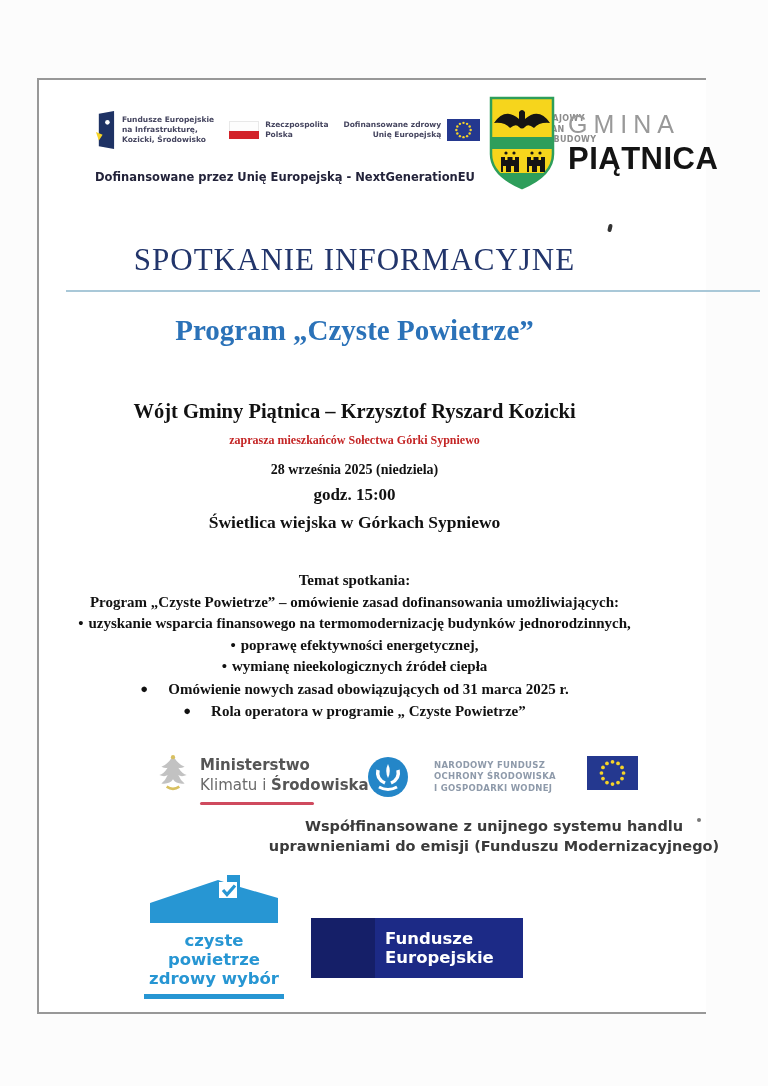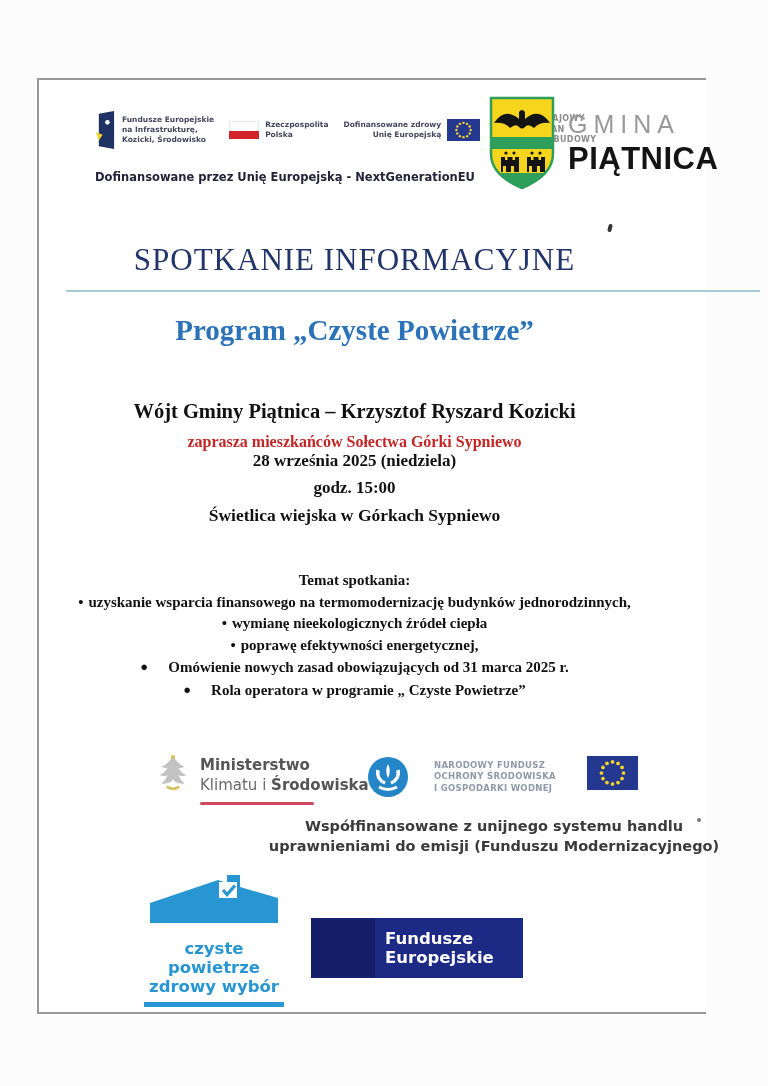--- a/index.html
+++ b/index.html
@@ -41,22 +41,22 @@
   
   .title{position:absolute;left:0;right:36px;top:162px;text-align:center;
          font-family:"Liberation Serif",serif;font-size:31px;font-weight:400;color:var(--title-navy);letter-spacing:1px;}
   .rule{position:absolute;left:27px;top:210px;width:694px;height:2px;background:var(--rule-blue);}
   .subtitle{position:absolute;left:0;right:36px;top:234px;text-align:center;
             font-family:"Liberation Serif",serif;font-size:29px;font-weight:700;color:var(--subtitle-blue);}
 
   
   .invite{position:absolute;left:0;right:36px;top:320px;text-align:center;color:#111;}
   .invite .host{font-size:20.5px;font-weight:700;margin-bottom:10px;}
-  .invite .invites{font-size:16px;font-weight:700;color:var(--accent-red);margin-bottom:0;}
-  .invite .date{font-size:17px;font-weight:700;margin-bottom:7px;}
+  .invite .invites{font-size:12px;font-weight:700;color:var(--accent-red);margin-bottom:14px;}
+  .invite .date{font-size:14px;font-weight:700;margin-bottom:7px;}
   .invite .time{font-size:17px;font-weight:700;margin-bottom:7px;}
   .invite .place{font-size:17.5px;font-weight:700;}
 
   
   .agenda{position:absolute;left:0;right:36px;top:490px;text-align:center;color:#111;
           font-size:15px;font-weight:700;line-height:21.5px;}
   .agenda .dot{display:inline-block;margin-right:5px;}
   .agenda .li.spaced .dot{margin-right:20px;font-size:13px;vertical-align:1px;}
 
   
@@ -66,21 +66,21 @@
   .ministry-rule{width:114px;height:3px;background:var(--ministry-line-red);margin-top:6px;border-radius:2px;}
   .nfos{position:absolute;left:328px;top:676px;display:flex;align-items:center;gap:25px;}
   .nfos-text{font-family:"DejaVu Sans",sans-serif;font-size:8.5px;font-weight:700;color:#8e9aaa;line-height:1.3;letter-spacing:.3px;}
   .eu-bottom{position:absolute;left:548px;top:676px;}
 
   .note{position:absolute;left:150px;top:736px;width:610px;text-align:center;
         font-family:"DejaVu Sans",sans-serif;font-size:14.5px;font-weight:700;color:#3b3b3b;line-height:1.4;}
 
   
   .cp-logo{position:absolute;left:100px;top:793px;width:150px;text-align:center;}
-  .cp-text{font-family:"DejaVu Sans",sans-serif;font-size:16.5px;font-weight:700;color:var(--cp-blue);line-height:1.15;margin-top:9px;}
+  .cp-text{font-family:"DejaVu Sans",sans-serif;font-size:16.5px;font-weight:700;color:var(--cp-blue);line-height:1.15;margin-top:1px;}
   .cp-rule{width:140px;height:5px;background:var(--cp-blue);margin:5px auto 0;}
 
   
   .fe-banner{position:absolute;left:272px;top:838px;width:212px;height:60px;background:var(--banner-navy);
              display:flex;align-items:center;}
   .fe-banner .dark{position:absolute;left:0;top:0;width:64px;height:100%;background:#151f68;}
   .fe-banner .txt{position:relative;margin-left:74px;color:#fff;font-family:"DejaVu Sans",sans-serif;
                   font-size:16.5px;font-weight:700;}
 </style>
 </head>
@@ -202,23 +202,24 @@
     <div class="invite">
       <div class="host">Wójt Gminy Piątnica – Krzysztof Ryszard Kozicki</div>
       <div class="invites">zaprasza mieszkańców Sołectwa Górki Sypniewo</div>
       <div class="date">28 września 2025 (niedziela)</div>
       <div class="time">godz. 15:00</div>
       <div class="place">Świetlica wiejska w Górkach Sypniewo</div>
     </div>
 
     <div class="agenda">
       <div class="heading">Temat spotkania:</div>
+      <div class="intro">Program „Czyste Powietrze” – omówienie zasad dofinansowania umożliwiających:</div>
       <div class="li"><span class="dot">•</span><span>uzyskanie wsparcia finansowego na termomodernizację budynków jednorodzinnych,</span></div>
+      <div class="li"><span class="dot">•</span><span>poprawę efektywności energetycznej,</span></div>
       <div class="li"><span class="dot">•</span><span>wymianę nieekologicznych źródeł ciepła</span></div>
-      <div class="li"><span class="dot">•</span><span>poprawę efektywności energetycznej,</span></div>
       <div class="li spaced"><span class="dot">●</span><span>Omówienie nowych zasad obowiązujących od 31 marca 2025 r.</span></div>
       <div class="li spaced"><span class="dot">●</span><span>Rola operatora w programie „ Czyste Powietrze”</span></div>
     </div>
 
     <div class="ministry">
       <svg width="38" height="42" viewBox="0 0 36 38">
         <path d="M18 3 q-5 8 -11 10 q4 2 6 1 q-4 6 -8 7 q5 2 8 0 q-2 5 -6 8 q8 1 11 -4 q3 5 11 4 q-4 -3 -6 -8 q3 2 8 0 q-4 -1 -8 -7 q2 1 6 -1 q-6 -2 -11 -10 Z" fill="#c2c2c2"></path>
         <circle cx="18" cy="4" r="2" fill="#d8c060"></circle>
         <path d="M12 32 q6 4 12 0" stroke="#d8c060" stroke-width="2.5" fill="none"></path>
       </svg>

